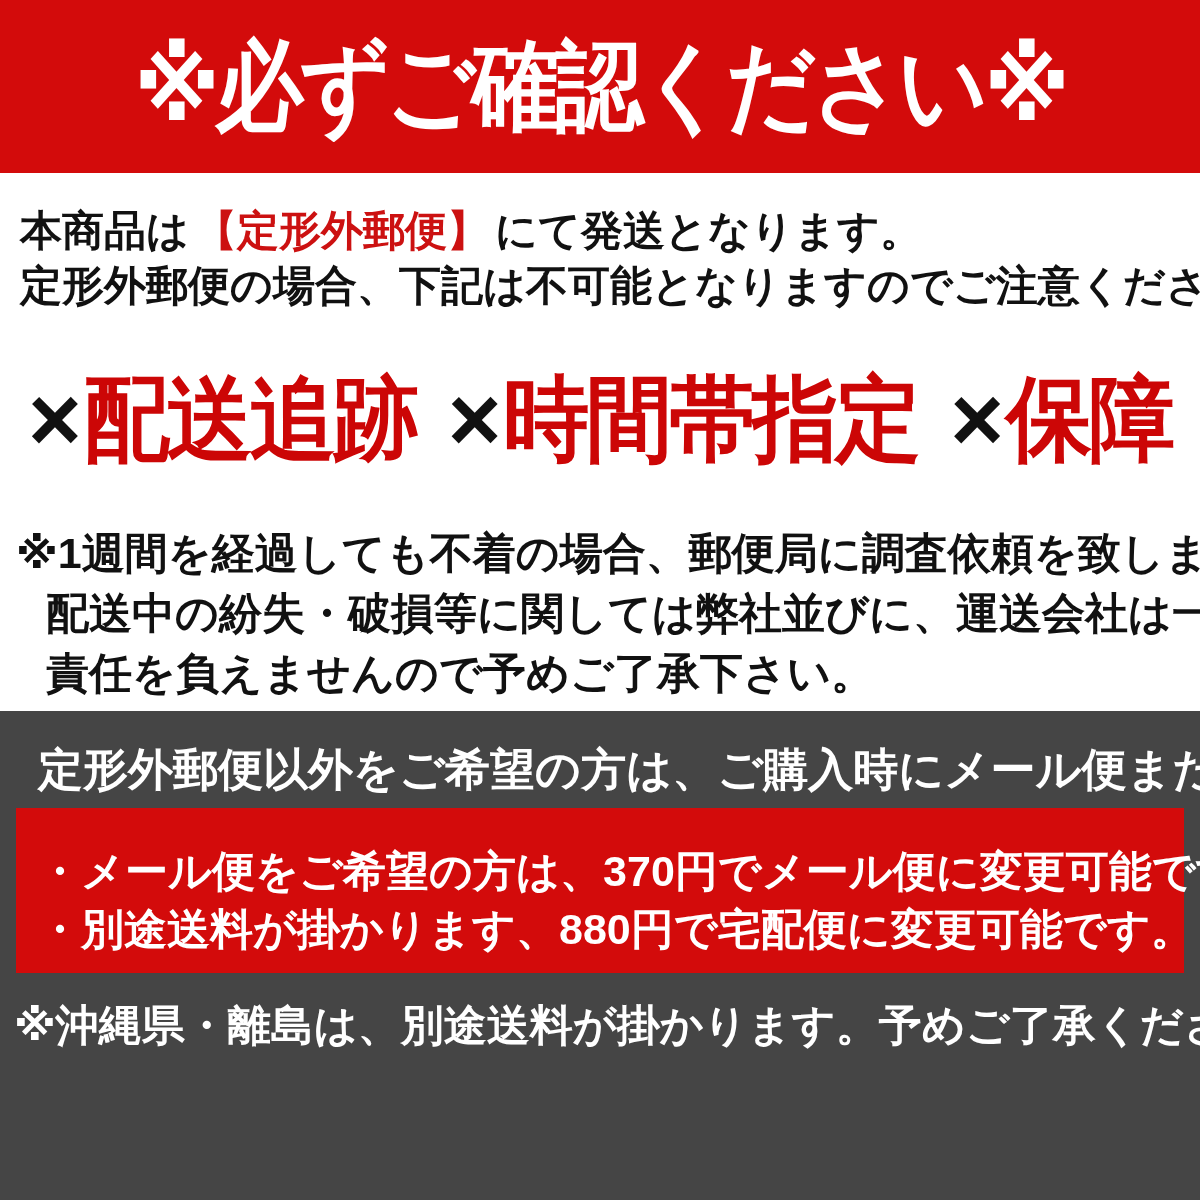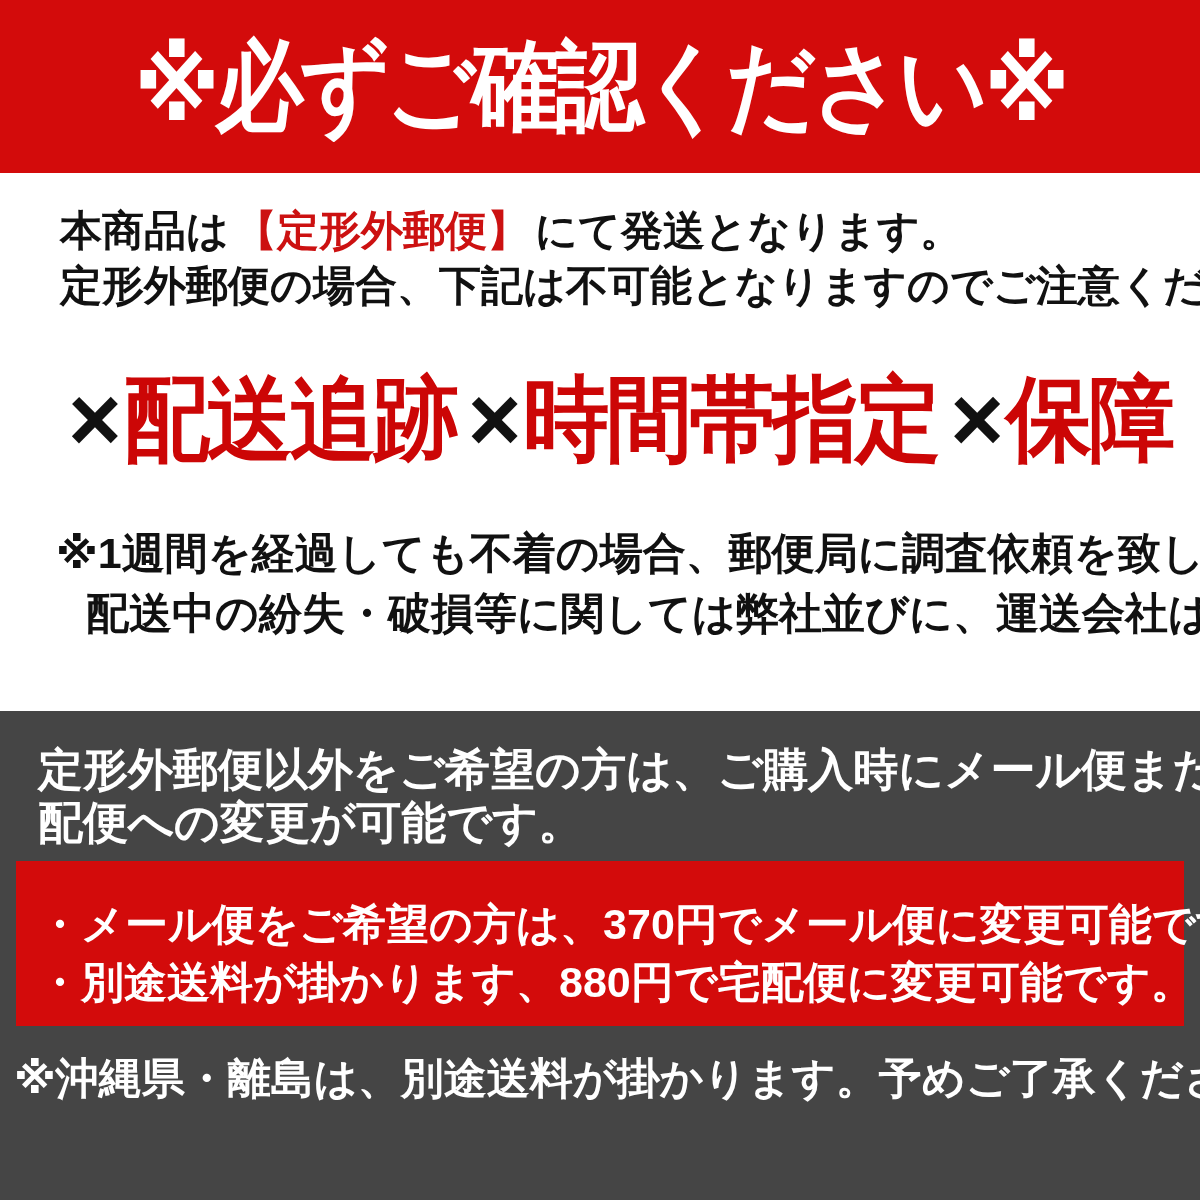--- a/index.html
+++ b/index.html
@@ -36,21 +36,20 @@
     letter-spacing: -4px;
     transform: scaleY(1.12);
     white-space: nowrap;
   }
 
   
   .white-area {
     height: 538px;
     background: #ffffff;
     color: #111111;
-    margin-left: 40px;
   }
   .intro {
     padding: 30px 10px 0 20px;
     font-size: 42px;
     line-height: 55px;
     white-space: nowrap;
   }
   .intro .hl {
     color: #cc1111;
     padding: 0 6px;
@@ -152,29 +151,29 @@
       </div>
       <div class="restriction-item">
         <span class="cross">×</span>
         <span class="label">保障</span>
       </div>
     </div>
 
     <div class="disclaimer">
       <div class="line-first">※1週間を経過しても不着の場合、郵便局に調査依頼を致しますが</div>
       <div class="line-rest">配送中の紛失・破損等に関しては弊社並びに、運送会社は一切</div>
+      <div class="line-rest">責任を負えませんので予めご了承下さい。</div>
     </div>
 
   </div>
 
   <div class="gray-area">
 
     <div class="alternative">
       <div>定形外郵便以外をご希望の方は、ご購入時にメール便または宅</div>
-      <div>配便への変更が可能です。</div>
     </div>
 
     <div class="options-box">
       <div>・メール便をご希望の方は、370円でメール便に変更可能です。</div>
       <div>・別途送料が掛かります、880円で宅配便に変更可能です。</div>
     </div>
 
     <div class="footer-note">※沖縄県・離島は、別途送料が掛かります。予めご了承ください。</div>
 
   </div>

